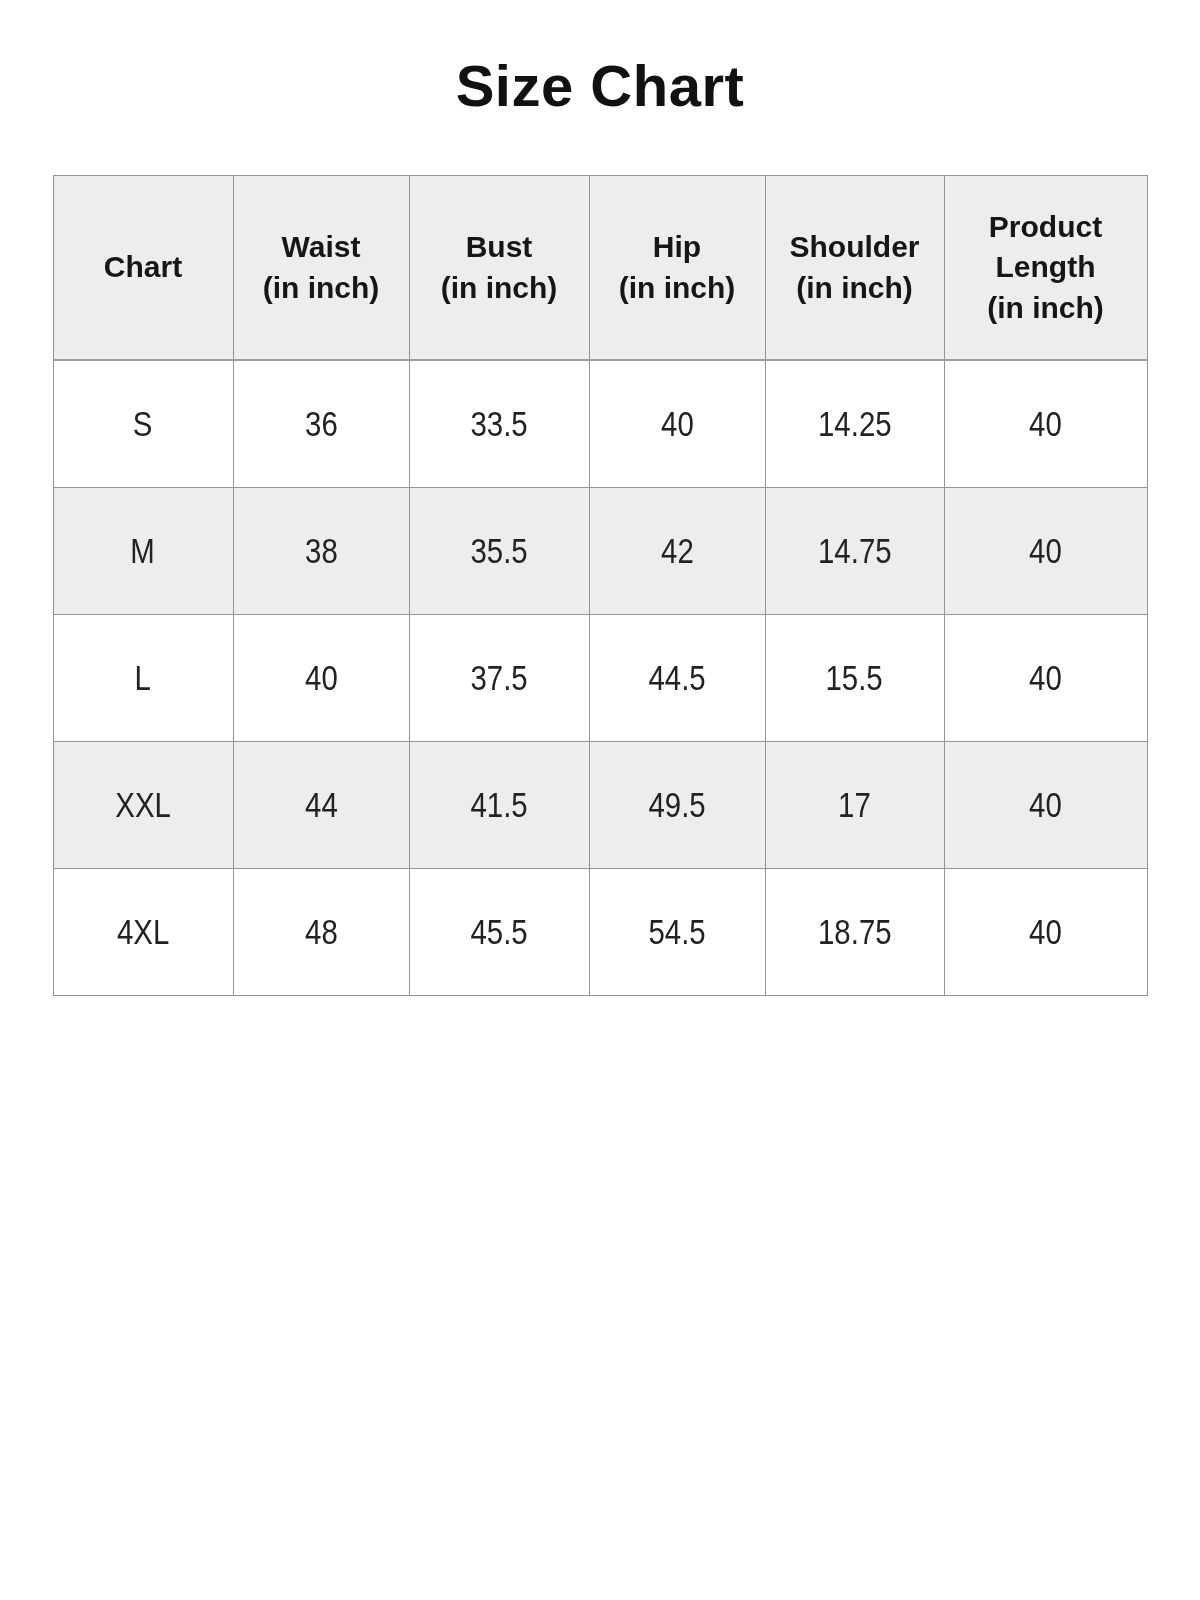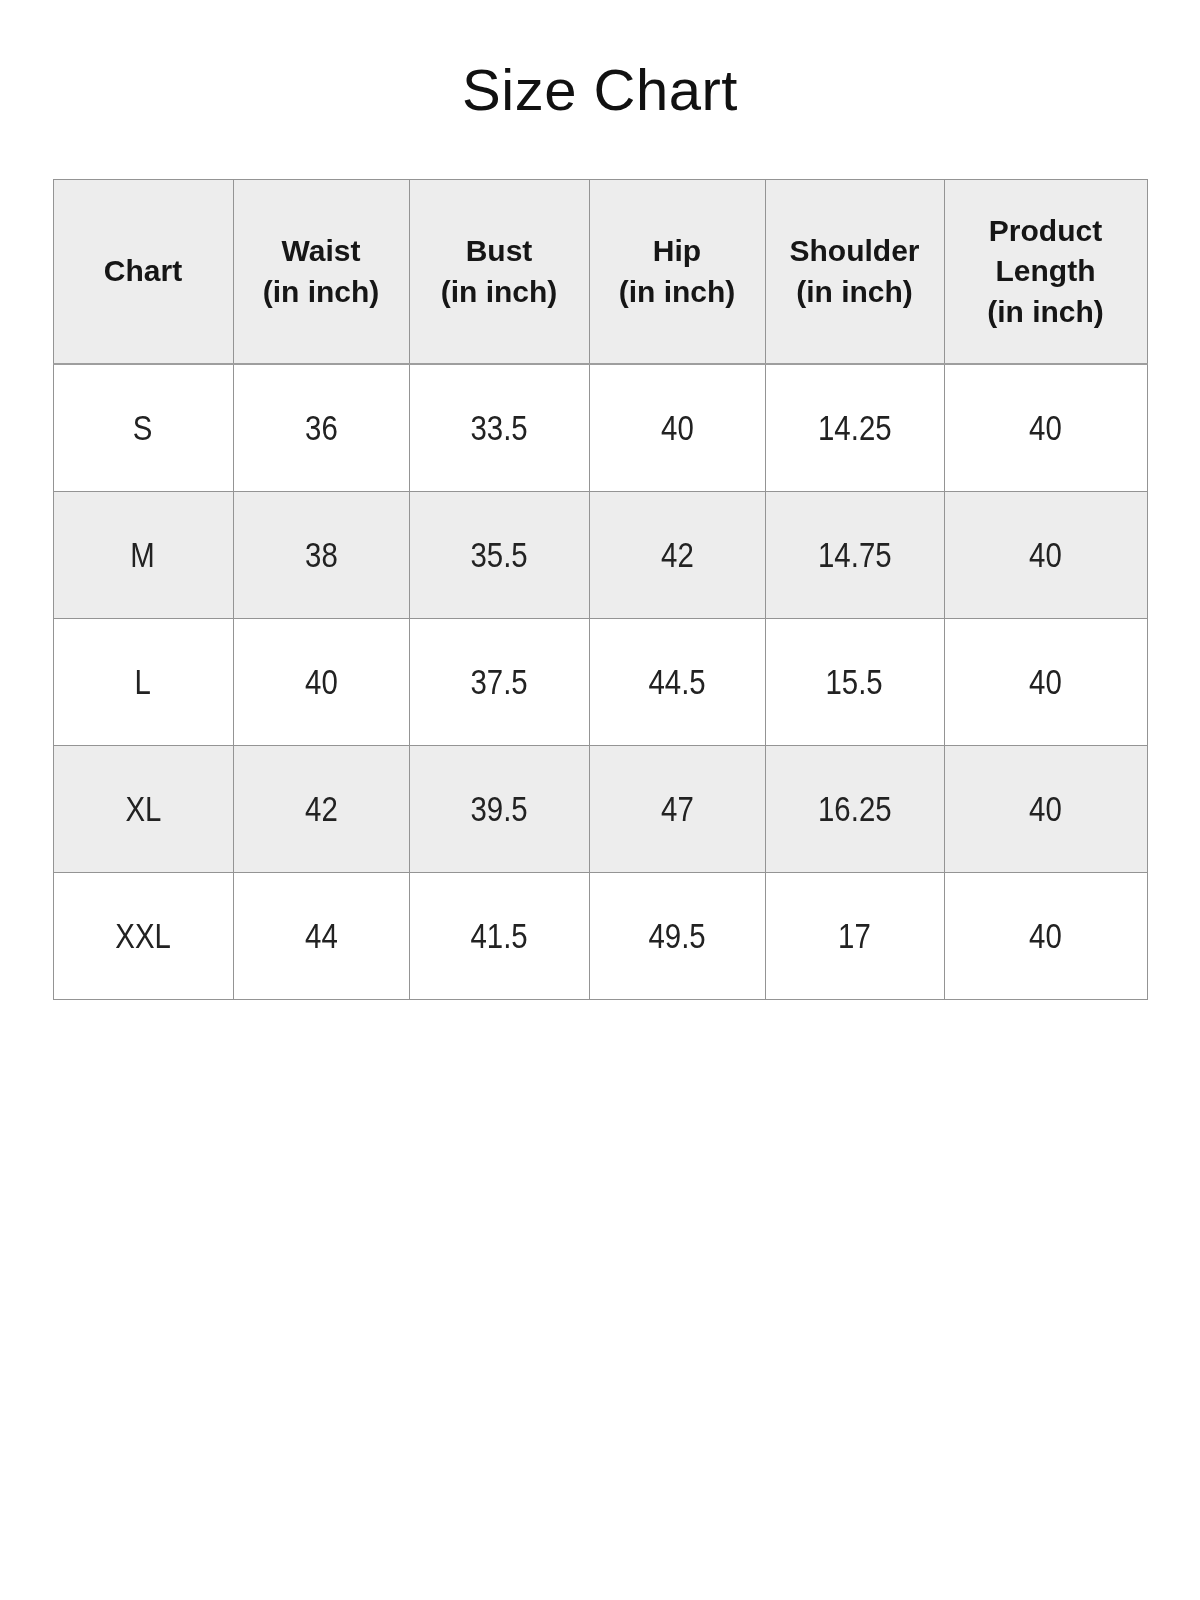--- a/index.html
+++ b/index.html
@@ -7,25 +7,25 @@
     padding: 0;
     background: #ffffff;
     font-family: "Liberation Sans", sans-serif;
   }
   body {
     width: 1200px;
     height: 1600px;
     position: relative;
   }
   .page-title {
-    margin: 16px;
-    padding-top: 40px;
+    margin: 0;
+    padding-top: 52px;
     text-align: center;
     font-size: 58px;
-    font-weight: 400;
+    font-weight: 700;
     letter-spacing: 0.5px;
     color: #111111;
   }
   table.size-chart {
     width: 1094px;
     margin: 56px auto 0 auto;
     border-collapse: collapse;
     table-layout: fixed;
   }
   th, td {
@@ -124,29 +124,29 @@
     </tr>
     <tr>
       <td><span class="cell-text">L</span></td>
       <td><span class="cell-text">40</span></td>
       <td><span class="cell-text">37.5</span></td>
       <td><span class="cell-text">44.5</span></td>
       <td><span class="cell-text">15.5</span></td>
       <td><span class="cell-text">40</span></td>
     </tr>
     <tr>
-      <td><span class="cell-text">XL</span></td>
-      <td><span class="cell-text">42</span></td>
-      <td><span class="cell-text">39.5</span></td>
-      <td><span class="cell-text">47</span></td>
-      <td><span class="cell-text">16.25</span></td>
-      <td><span class="cell-text">40</span></td>
-    </tr>
-    <tr>
       <td><span class="cell-text">XXL</span></td>
       <td><span class="cell-text">44</span></td>
       <td><span class="cell-text">41.5</span></td>
       <td><span class="cell-text">49.5</span></td>
       <td><span class="cell-text">17</span></td>
       <td><span class="cell-text">40</span></td>
     </tr>
+    <tr>
+      <td><span class="cell-text">4XL</span></td>
+      <td><span class="cell-text">48</span></td>
+      <td><span class="cell-text">45.5</span></td>
+      <td><span class="cell-text">54.5</span></td>
+      <td><span class="cell-text">18.75</span></td>
+      <td><span class="cell-text">40</span></td>
+    </tr>
   </tbody>
 </table>
 
 </body></html>

